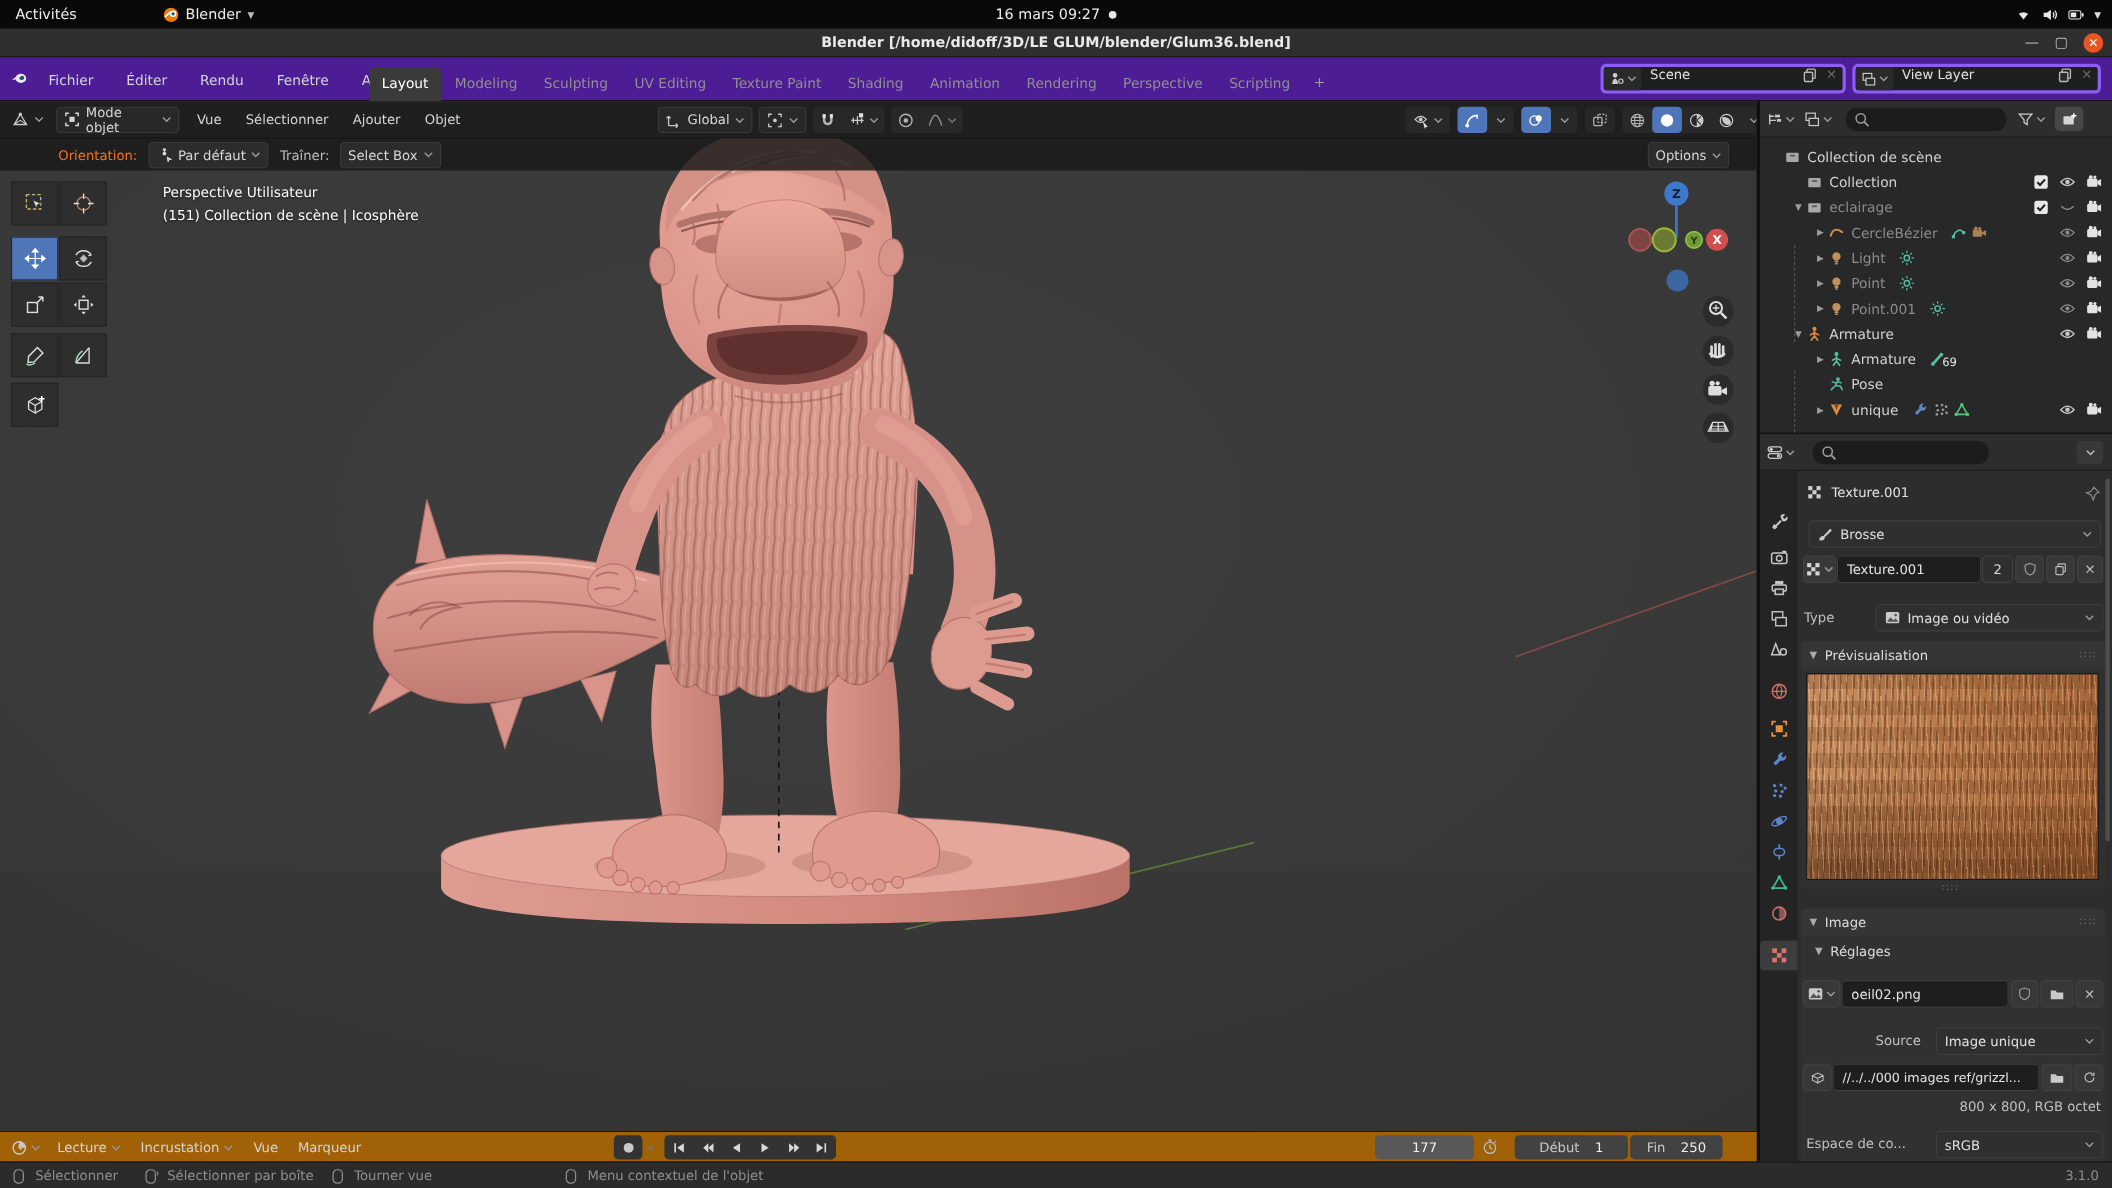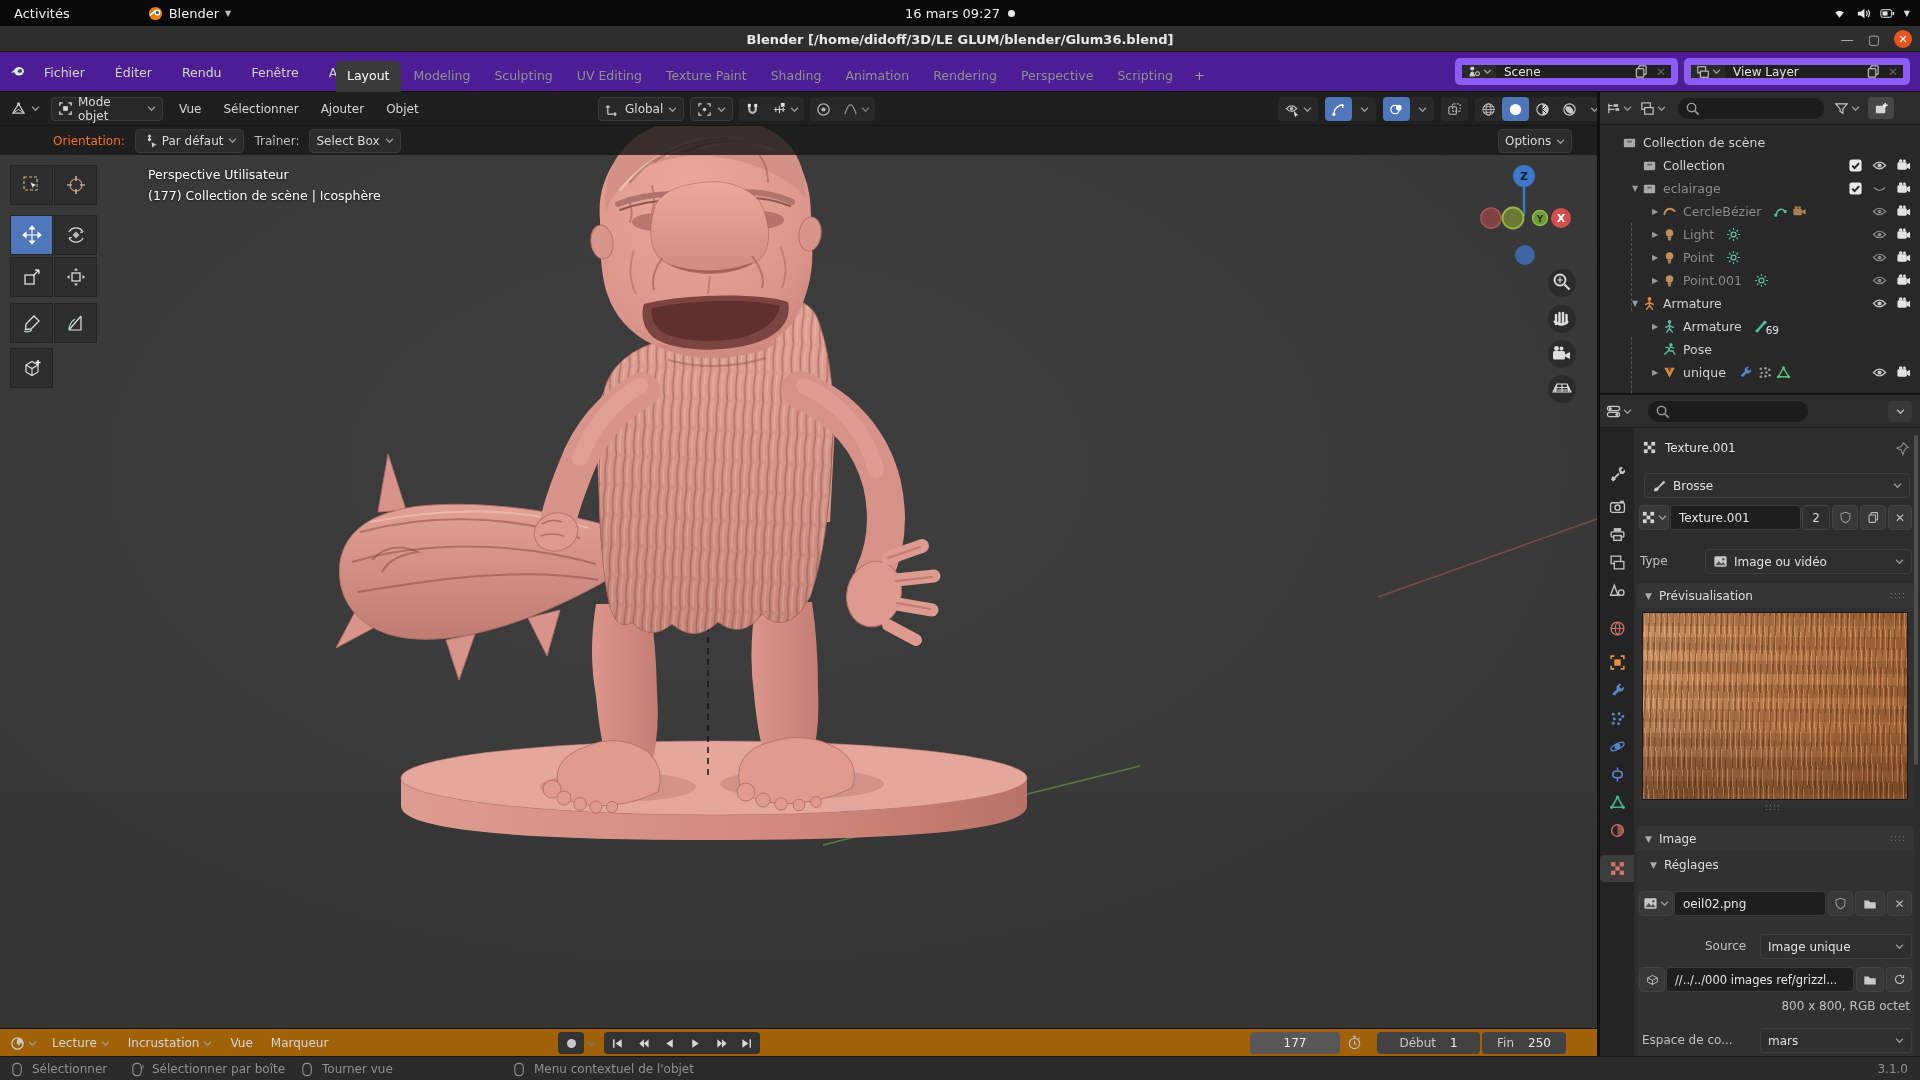--- a/index.html
+++ b/index.html
@@ -29,21 +29,21 @@
   #closebtn { width:18px; height:18px; border-radius:50%; background:#e95420; color:#fff; display:flex; align-items:center; justify-content:center; font-size:11px; }
 
   
   #topbar { left:0; top:52px; width:1920px; height:40px; background:#4c1d95; border-bottom:1px solid #101010; }
   #blogo { position:absolute; left:10px; top:11px; }
   #mainmenus { position:absolute; left:40px; top:0; height:40px; display:flex; align-items:center; gap:22px; color:#d8d8d8; font-size:12.5px; }
   #wstabs { position:absolute; left:336px; top:6px; height:34px; display:flex; align-items:flex-end; gap:2px; }
   .wstab { padding:7px 11px 9px; color:#909090; font-size:12.5px; border-radius:5px 5px 0 0; }
   .wstab.active { background:#3a3a3a; color:#fff; }
   #wsplus { color:#9a9a9a; padding:7px 8px 9px; font-size:13px; }
-  .selblock { position:absolute; top:6px; height:27px; background:#1f1f1f; border:7px solid #8b5cf6; border-radius:5px; display:flex; align-items:center; }
+  .selblock { position:absolute; top:6px; height:27px; background:#1f1f1f; border:3px solid #8b5cf6; border-radius:5px; display:flex; align-items:flex-start; }
   .selblock .iconbox { width:34px; height:100%; background:#2a2a2a; border-radius:4px 0 0 4px; display:flex; align-items:center; justify-content:center; gap:2px; }
   .selblock .val { padding:0 8px; color:#e2e2e2; flex:1; }
   .selblock .mini { width:20px; display:flex; justify-content:center; color:#8a8a8a; }
 
   
   #viewport { left:0; top:92px; width:1597px; height:936px; background:#3c3c3c; overflow:hidden; }
   #vp-canvas { position:absolute; left:0; top:0; }
   #vp-header { position:absolute; left:0; top:0; width:1597px; height:34px; background:#1f1f1f; border-bottom:1px solid #141414; }
   #vp-toolsettings { position:absolute; left:0; top:34px; width:1597px; height:29px; background:rgba(24,24,24,0.82); }
   .hbtn { height:24px; background:#282828; border:1px solid #3a3a3a; border-radius:4px; display:flex; align-items:center; padding:0 6px; gap:5px; color:#d8d8d8; }
@@ -656,21 +656,21 @@
       <span class="chev ic">
           <svg viewBox="0 0 8 8">
             <path d="M1 2.5l3 3 3-3" stroke="#999" fill="none" stroke-width="1.2"></path>
           </svg>
         </span>
     </div>
   </div>
 
   <div id="vp-overlaytext">
     <div>Perspective Utilisateur</div>
-    <div>(177) Collection de scène | Icosphère</div>
+    <div>(151) Collection de scène | Icosphère</div>
   </div>
 
   <div class="toolbtn" style="left:10px; top:73px;">
       <svg viewBox="0 0 22 22">
         <rect x="3" y="3" width="13" height="13" fill="none" stroke="#c9b873" stroke-width="1.2" stroke-dasharray="3,2"></rect>
         <path d="M9 8l7 3-3 1-1 3z" fill="#e8e8e8" stroke="#333" stroke-width=".6"></path>
       </svg>
     </div>
   <div class="toolbtn" style="left:54px; top:73px;">
       <svg viewBox="0 0 22 22">
@@ -1408,21 +1408,21 @@
   <div class="pbtn" style="left:286px; top:572px; width:26px;">
       <svg viewBox="0 0 16 16" width="13" height="13">
         <path d="M13 8a5 5 0 1 1-1.6-3.7M13 2.5v3h-3" fill="none" stroke="#bbb" stroke-width="1.4"></path>
       </svg>
     </div>
 
   <div style="position:absolute; right:10px; top:604px; color:#c0c0c0;">800 x 800,  RGB octet</div>
 
   <span class="plabel" style="left:42px; top:638px;">Espace de co...</span>
   <div class="pdrop" style="left:160px; top:633px; width:152px;">
-    <span>mars</span>
+    <span>sRGB</span>
     <span class="chev ic" style="margin-left:auto">
         <svg viewBox="0 0 8 8">
           <path d="M1 2.5l3 3 3-3" stroke="#999" fill="none" stroke-width="1.2"></path>
         </svg>
       </span>
   </div>
   <div id="scrollthumb"></div>
 </div>
 
 <div class="vdiv" style="left:1597px; top:92px; width:3px; height:964px;"></div>

